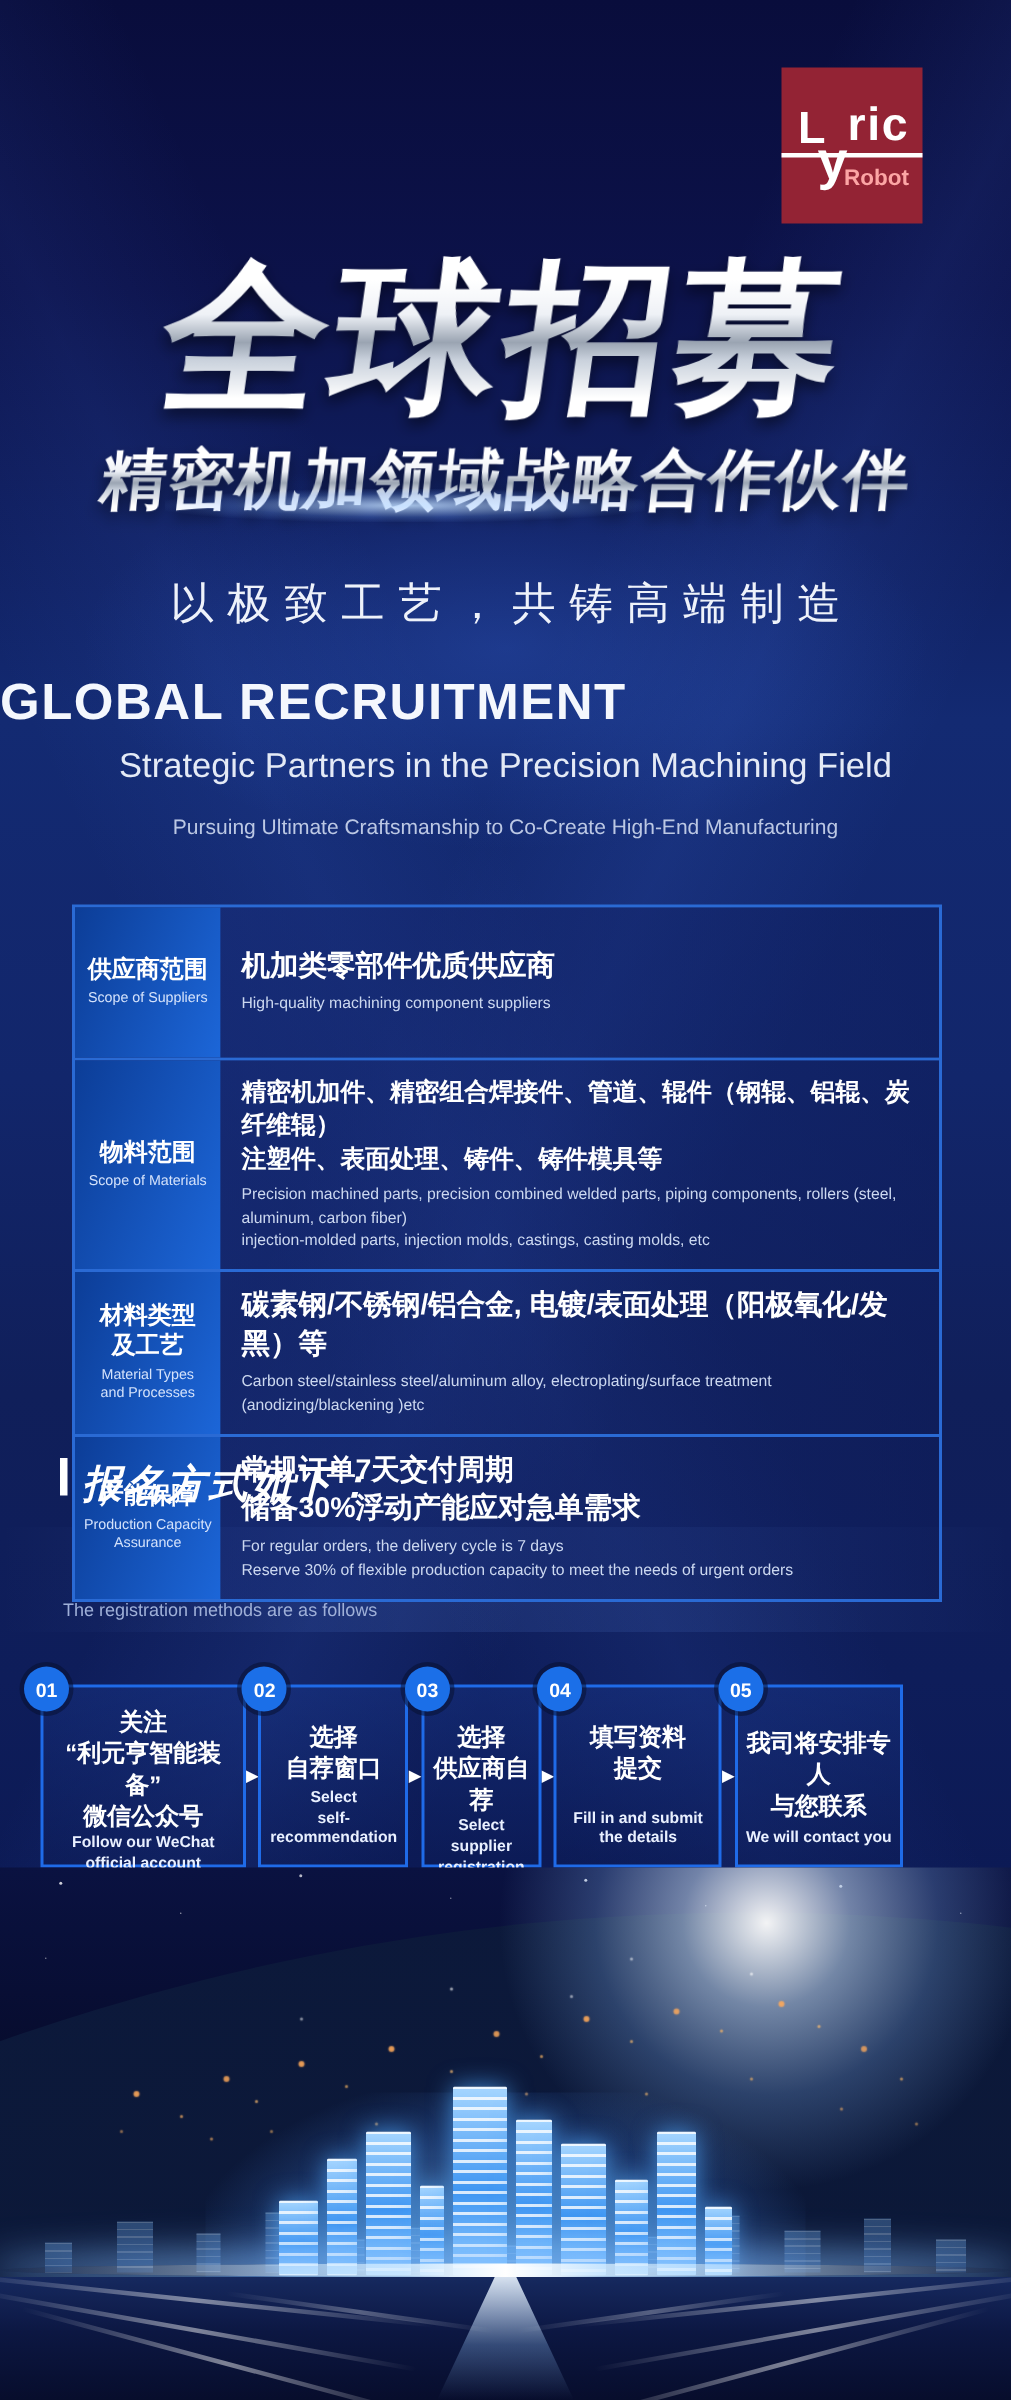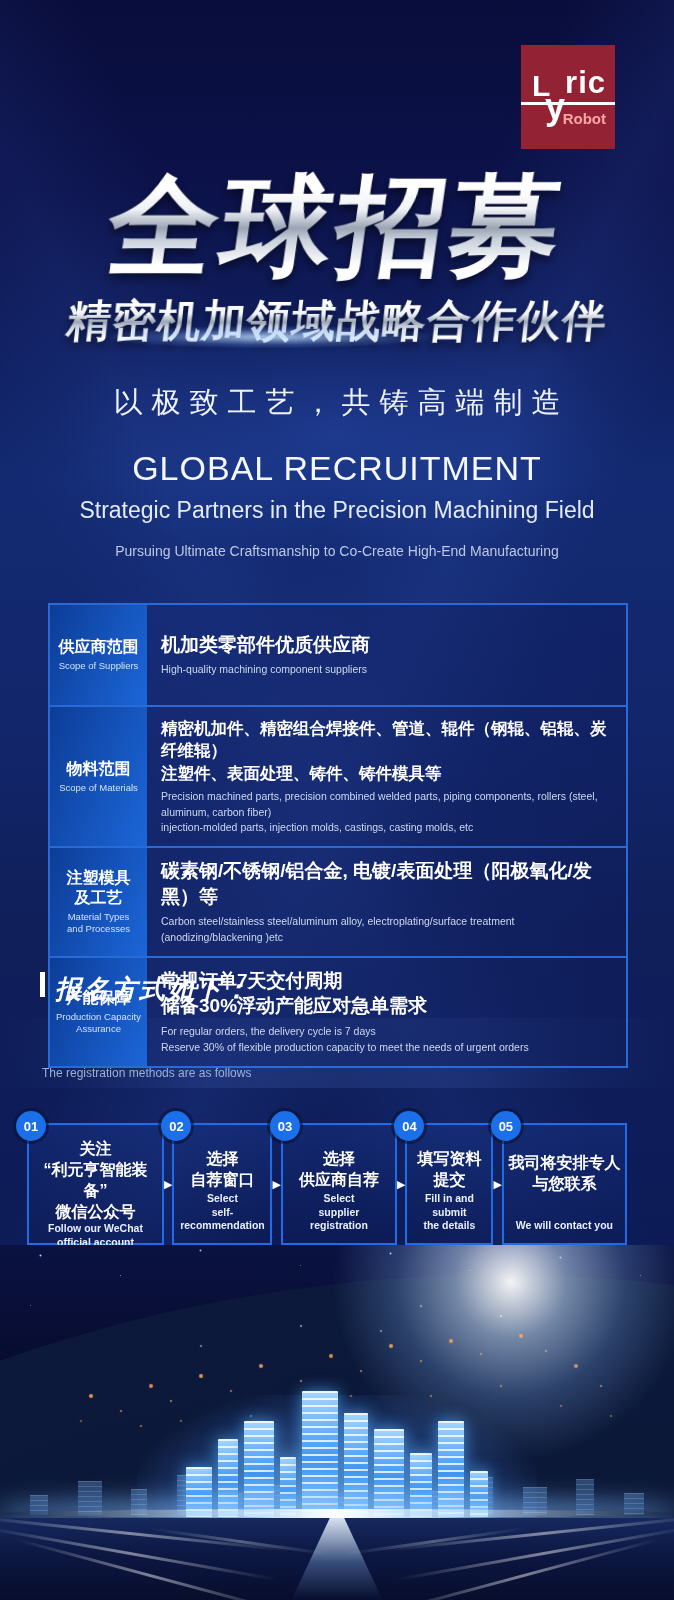--- a/index.html
+++ b/index.html
@@ -26,22 +26,22 @@
     -webkit-background-clip:text; background-clip:text; color:transparent;
     filter:drop-shadow(0 5px 5px rgba(0,0,0,.5)); }
   .t-cn { position:absolute; top:168px; left:0; right:0; text-align:center;
     font-size:110px; font-weight:900; line-height:1.05; transform:skewX(-8deg); letter-spacing:4px; }
   .s-cn { position:absolute; top:297px; left:0; right:0; text-align:center;
     font-size:44px; font-weight:900; line-height:1.1; transform:skewX(-6deg); letter-spacing:1px; }
   .title-flare { position:absolute; top:326px; left:110px; width:320px; height:22px;
     background:radial-gradient(ellipse at center, rgba(190,220,255,.85), rgba(120,170,255,.25) 50%, transparent 75%); }
   .tag-cn { position:absolute; top:383px; left:0; right:0; text-align:center;
     font-size:29px; font-weight:400; color:#eef2fa; letter-spacing:9px; text-indent:9px; }
-  .t-en { position:absolute; top:449px; left:0; right:0; text-align:center;
-    font-size:34px; font-weight:400; color:#f4f7fd; letter-spacing:1px; }
+  .t-en { position:absolute; top:449px; left:0; right:0; text-align:left;
+    font-size:34px; font-weight:700; color:#f4f7fd; letter-spacing:1px; }
   .s-en { position:absolute; top:497px; left:0; right:0; text-align:center;
     font-size:23px; font-weight:400; color:#e4eaf6; }
   .tag-en { position:absolute; top:531px; left:0; right:0; text-align:center;
     font-size:14px; font-weight:400; color:#bcc8e4;margin-top:12px; }
   
   .rtable { position:absolute; left:48px; top:603px; width:580px; border:2px solid #2a6ad4; }
   .trow { display:grid; grid-template-columns:97px 1fr; }
   .trow + .trow { border-top:2px solid #2a6ad4; }
   .tleft { background:linear-gradient(110deg,#0c3d97 0%,#1c66d8 100%);
     display:flex; flex-direction:column; justify-content:center; align-items:center;
@@ -172,21 +172,21 @@
       </div>
       <div class="tright">
         <div class="tr-cn">精密机加件、精密组合焊接件、管道、辊件（钢辊、铝辊、炭纤维辊）
 注塑件、表面处理、铸件、铸件模具等</div>
         <div class="tr-en">Precision machined parts, precision combined welded parts, piping components, rollers (steel, aluminum, carbon fiber)
 injection-molded parts, injection molds, castings, casting molds, etc</div>
       </div>
     </div>
     <div class="trow" style="min-height:91px;">
       <div class="tleft">
-        <div class="tl-cn">注塑模具
+        <div class="tl-cn">材料类型
 及工艺</div>
         <div class="tl-en">Material Types
 and Processes</div>
       </div>
       <div class="tright">
         <div class="tr-cn">碳素钢/不锈钢/铝合金, 电镀/表面处理（阳极氧化/发黑）等</div>
         <div class="tr-en">Carbon steel/stainless steel/aluminum alloy, electroplating/surface treatment (anodizing/blackening )etc</div>
       </div>
     </div>
     <div class="trow" style="min-height:100px;">
@@ -222,38 +222,38 @@
     </div>
     <div class="arrow">▶</div>
     <div class="step" style="width:100px;">
       <div class="step-num">02</div>
       <div class="step-cn" style="margin-top:10px;">选择
 自荐窗口</div>
       <div class="step-en">Select
 self-recommendation</div>
     </div>
     <div class="arrow">▶</div>
-    <div class="step" style="width:116px;">
+    <div class="step" style="width:80px;">
       <div class="step-num">03</div>
       <div class="step-cn" style="margin-top:10px;">选择
 供应商自荐</div>
       <div class="step-en">Select
 supplier
 registration</div>
     </div>
     <div class="arrow">▶</div>
-    <div class="step" style="width:88px;">
+    <div class="step" style="width:112px;">
       <div class="step-num">04</div>
       <div class="step-cn" style="margin-top:10px;">填写资料
 提交</div>
       <div class="step-en">Fill in and submit
 the details</div>
     </div>
     <div class="arrow">▶</div>
-    <div class="step" style="width:125px;">
+    <div class="step" style="width:112px;">
       <div class="step-num">05</div>
       <div class="step-cn" style="margin-top:14px;">我司将安排专人
 与您联系</div>
       <div class="step-en">We will contact you</div>
     </div>
   </div>
 
   <div class="scene">
     <div class="stars"></div>
     <div class="earth"></div>

